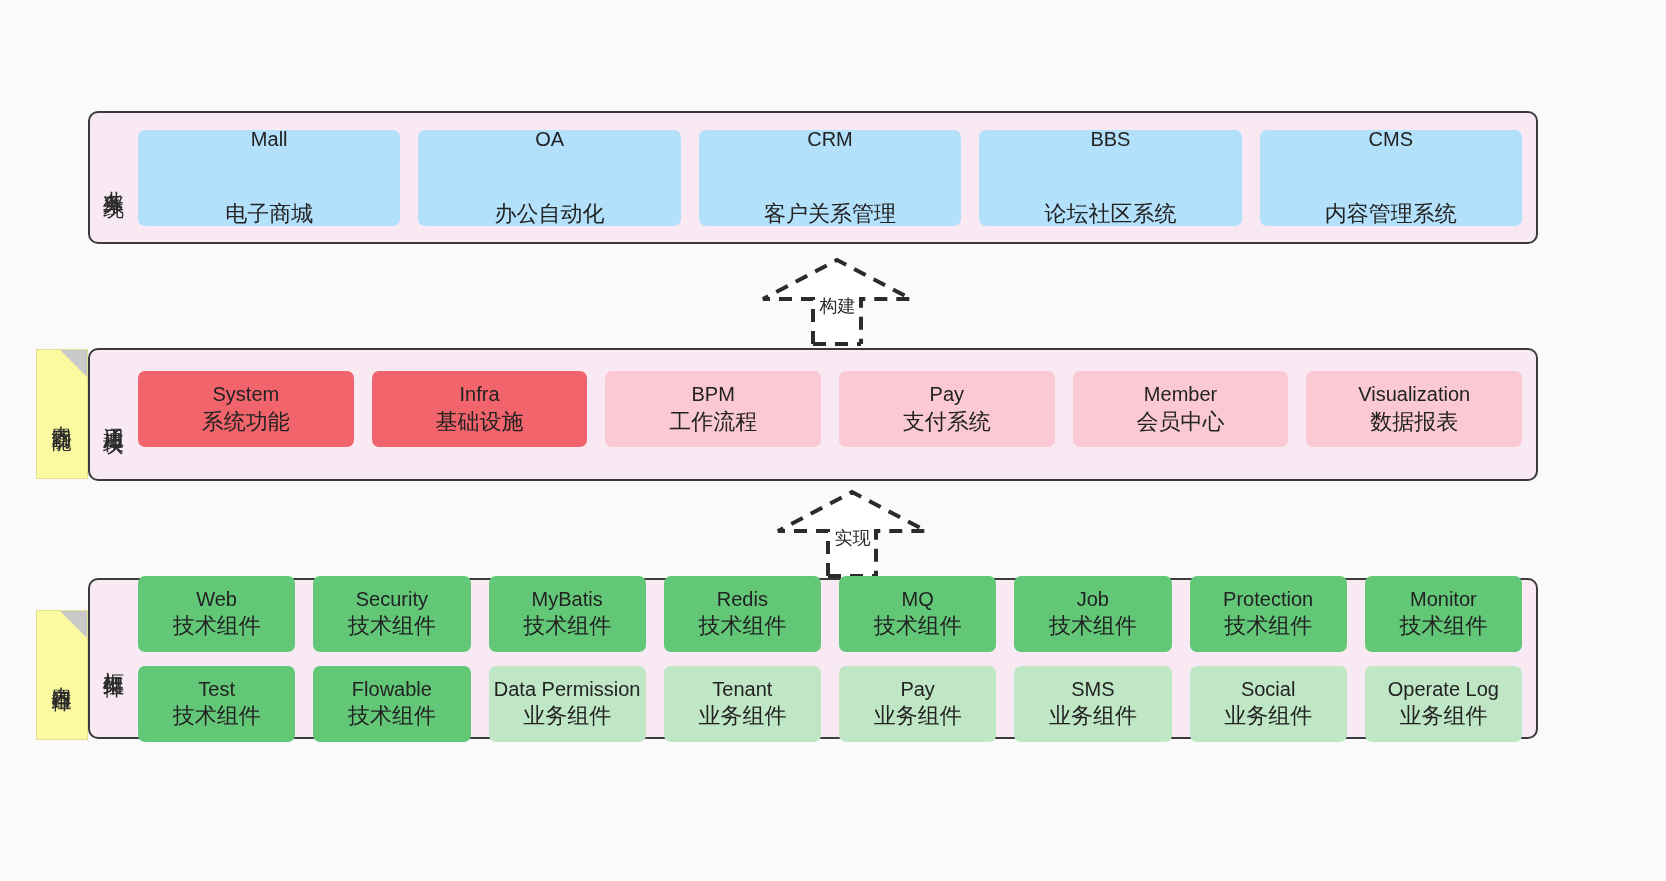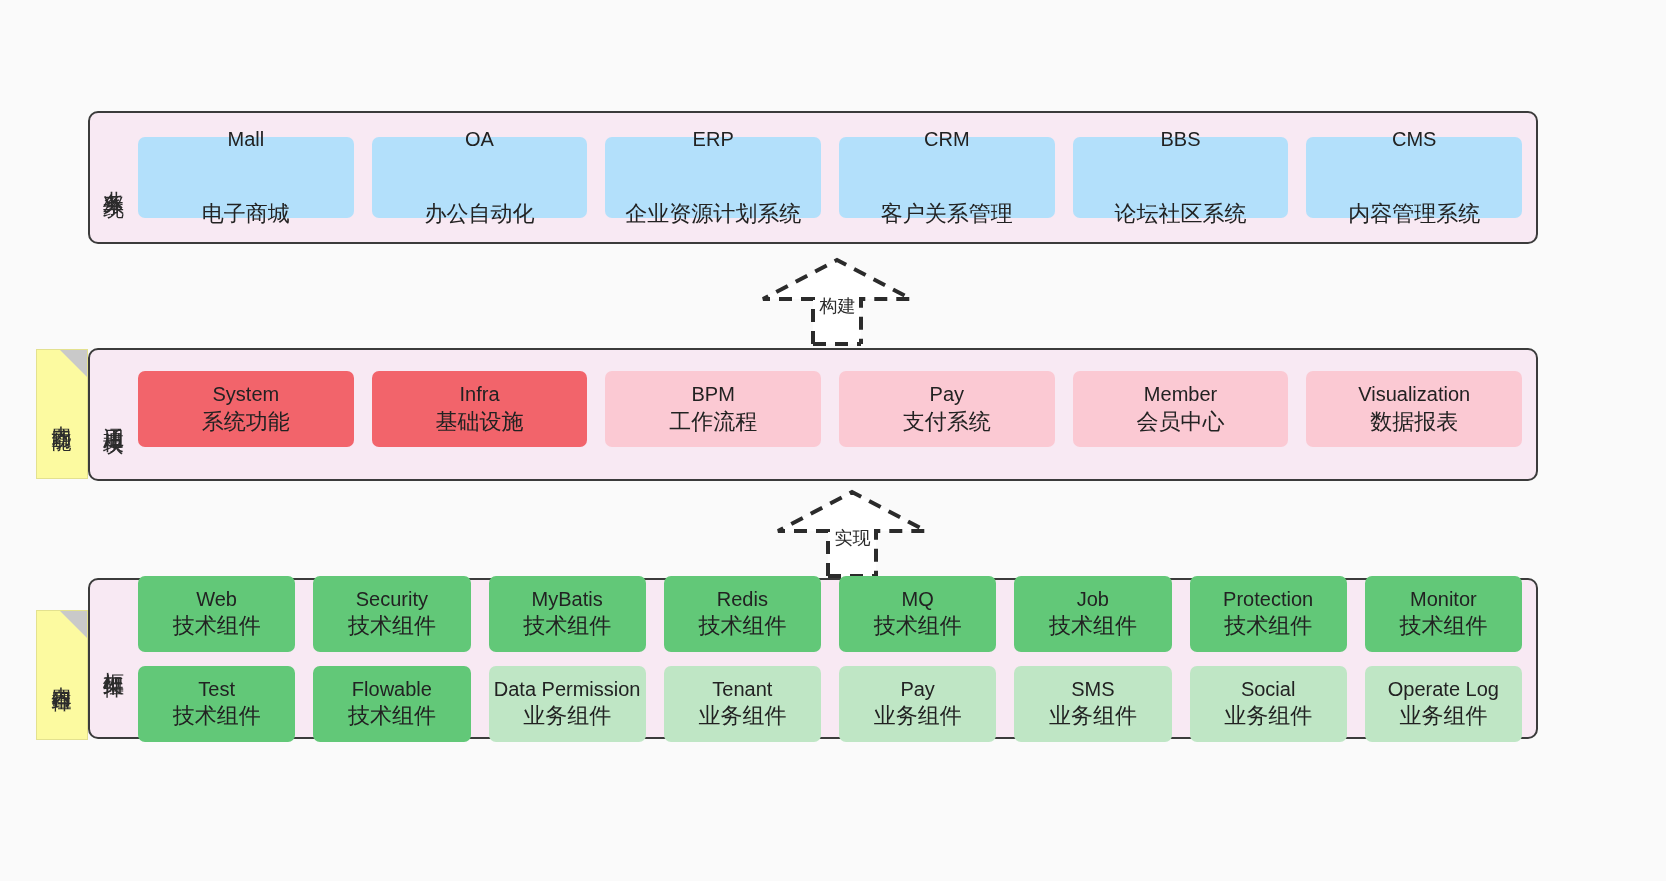--- a/index.html
+++ b/index.html
@@ -74,21 +74,21 @@
   
   .c-blue        { background: #b3e0fb; }
   .c-red         { background: #f2646b; }
   .c-pink        { background: #fbc9d3; }
   .c-green       { background: #62c878; }
   .c-lightgreen  { background: #bfe6c5; }
 
   
   #layer-business  { left: 88px;  top: 111px; width: 1450px; height: 133px; }
   #layer-business  .layer-body { padding: 0 14px 0 2px; }
-  #layer-business  .cell { height: 81px; gap: 48px; }
+  #layer-business  .cell { height: 96px; gap: 48px; }
 
   #layer-common    { left: 88px;  top: 348px; width: 1450px; height: 133px; }
   #layer-common    .layer-body { padding: 0 14px 11px 2px; }
   #layer-common    .cell { height: 76px; }
 
   #layer-framework { left: 88px;  top: 578px; width: 1450px; height: 161px; }
   #layer-framework .layer-body { padding: 0 14px 0 2px; gap: 14px; }
   #layer-framework .cell { height: 76px; }
 
   
@@ -152,24 +152,20 @@
       <div class="row">
         <div class="cell c-blue">
           <span class="en">Mall</span>
           <span class="cn">电子商城</span>
         </div>
         <div class="cell c-blue">
           <span class="en">OA</span>
           <span class="cn">办公自动化</span>
         </div>
         <div class="cell c-blue">
-          <span class="en">ERP</span>
-          <span class="cn">企业资源计划系统</span>
-        </div>
-        <div class="cell c-blue">
           <span class="en">CRM</span>
           <span class="cn">客户关系管理</span>
         </div>
         <div class="cell c-blue">
           <span class="en">BBS</span>
           <span class="cn">论坛社区系统</span>
         </div>
         <div class="cell c-blue">
           <span class="en">CMS</span>
           <span class="cn">内容管理系统</span>

